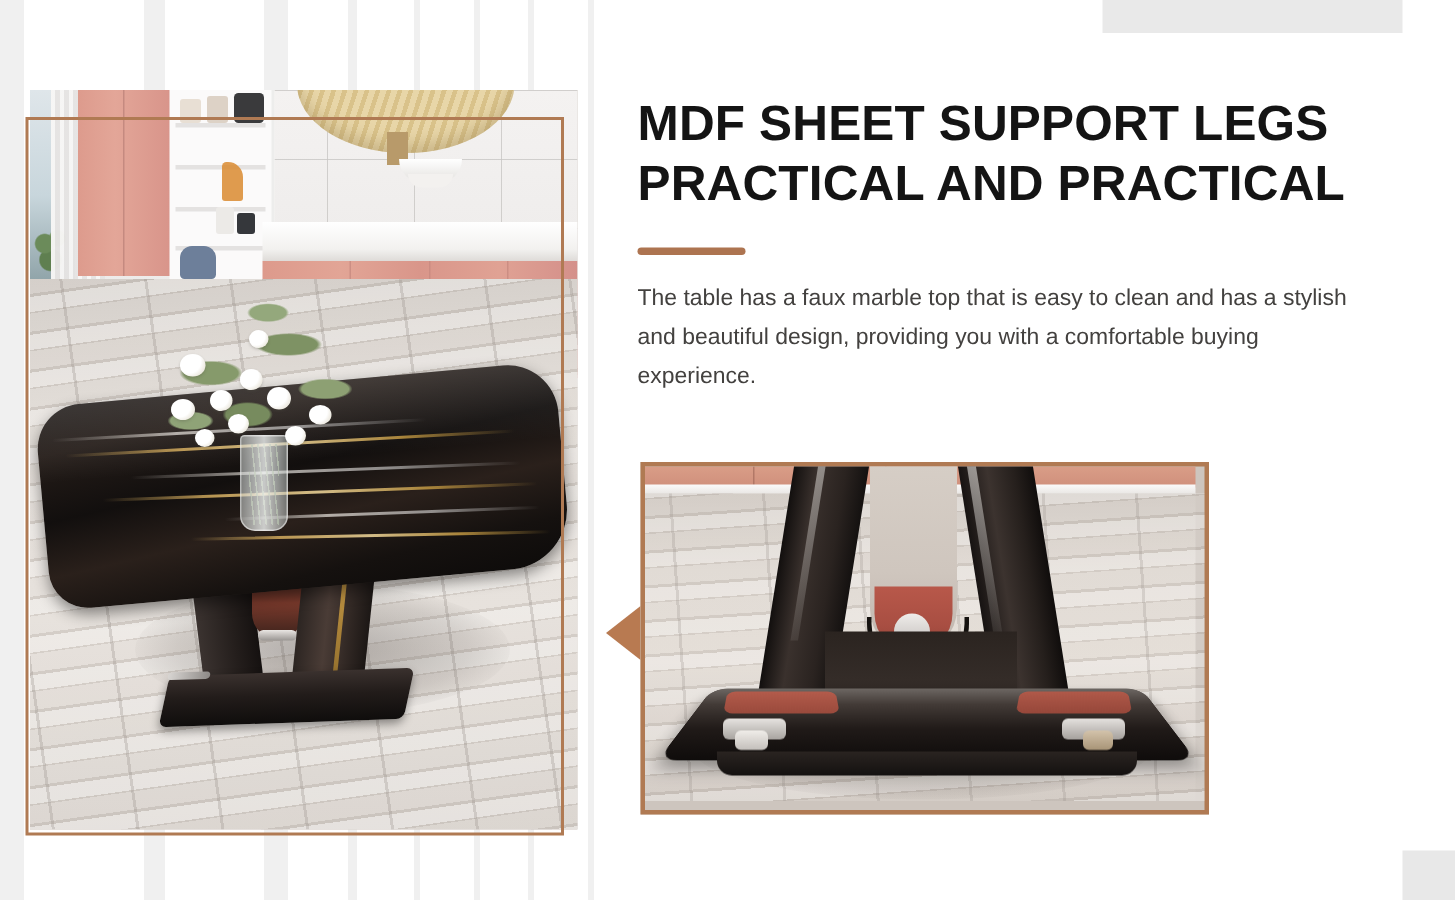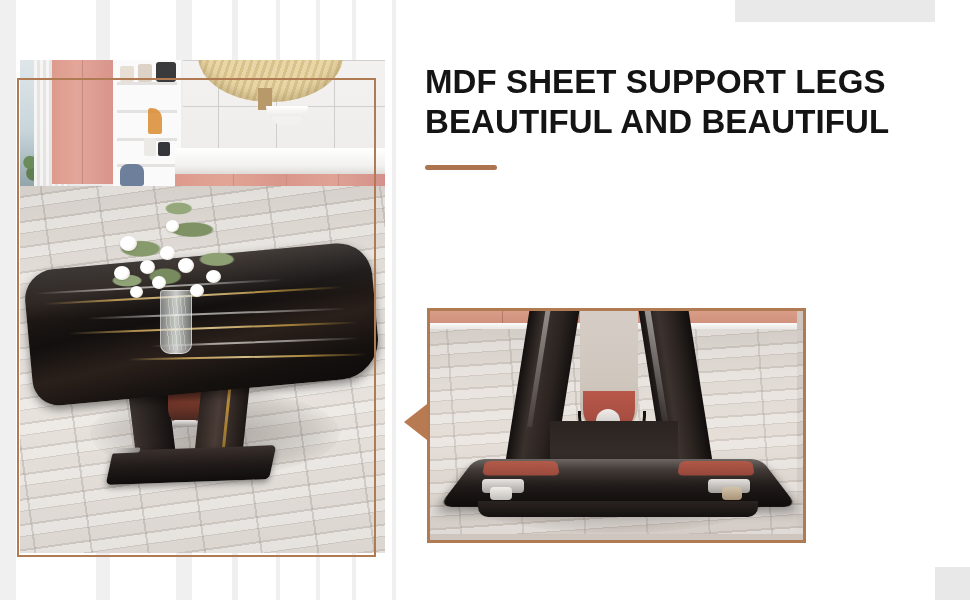--- a/index.html
+++ b/index.html
@@ -345,17 +345,18 @@
     <div class="rp rp-foot-red-l"></div>
     <div class="rp rp-foot-red-r"></div>
     <div class="rp rp-foot-chr-l"></div>
     <div class="rp rp-foot-chr-r"></div>
     <div class="rp rp-glide-l"></div>
     <div class="rp rp-glide-r"></div>
     <div class="rp rp-foot-front"></div>
   </div>
 
   <div class="text-col">
-    <h1 class="headline">MDF SHEET SUPPORT LEGS BEAUTIFUL AND BEAUTIFUL</h1>
+    <h1 class="headline">MDF SHEET SUPPORT LEGS PRACTICAL AND PRACTICAL</h1>
     <div class="rule"></div>
+    <p class="body-copy">The table has a faux marble top that is easy to clean and has a stylish and beautiful design, providing you with a comfortable buying experience.</p>
   </div>
 
 </div>
 
 </body></html>

